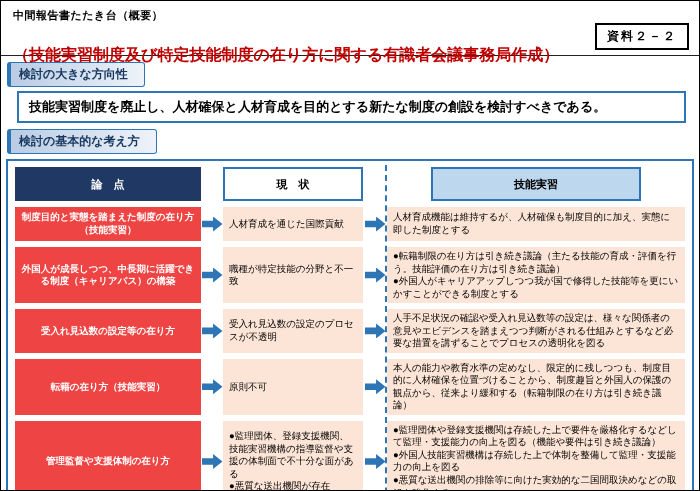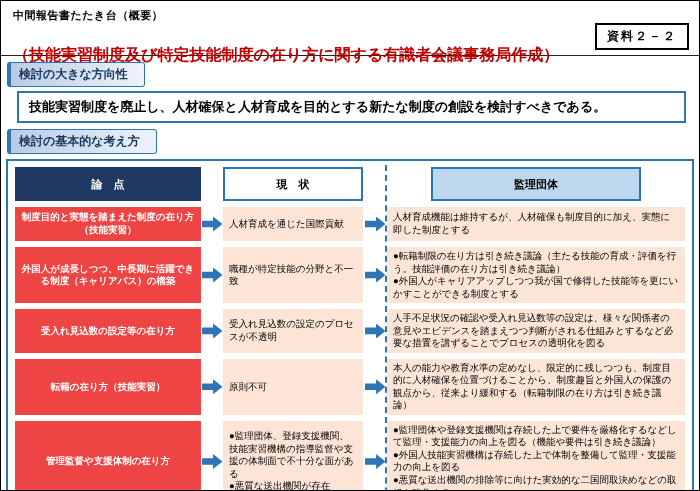--- a/index.html
+++ b/index.html
@@ -120,21 +120,21 @@
 
   <div class="table-wrap">
     <div class="dash-line"></div>
     <div class="grid">
 
       <div class="row">
         <div class="col-head head-topic">論　点</div>
         <div class="arrow-cell"></div>
         <div class="col-head head-current">現　状</div>
         <div class="arrow-cell"></div>
-        <div class="col-head head-new">監理団体</div>
+        <div class="col-head head-new">技能実習</div>
       </div>
 
       <div class="row">
         <div class="cell topic-cell">制度目的と実態を踏まえた制度の在り方（技能実習）</div>
         <div class="arrow-cell">
             <div class="arrow"></div>
           </div>
         <div class="cell current-cell">人材育成を通じた国際貢献</div>
         <div class="arrow-cell">
             <div class="arrow"></div>

